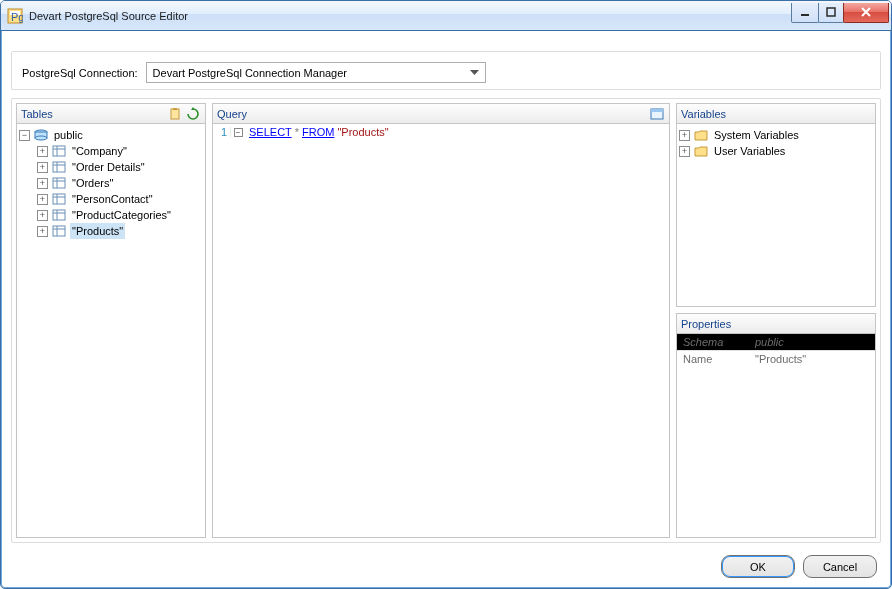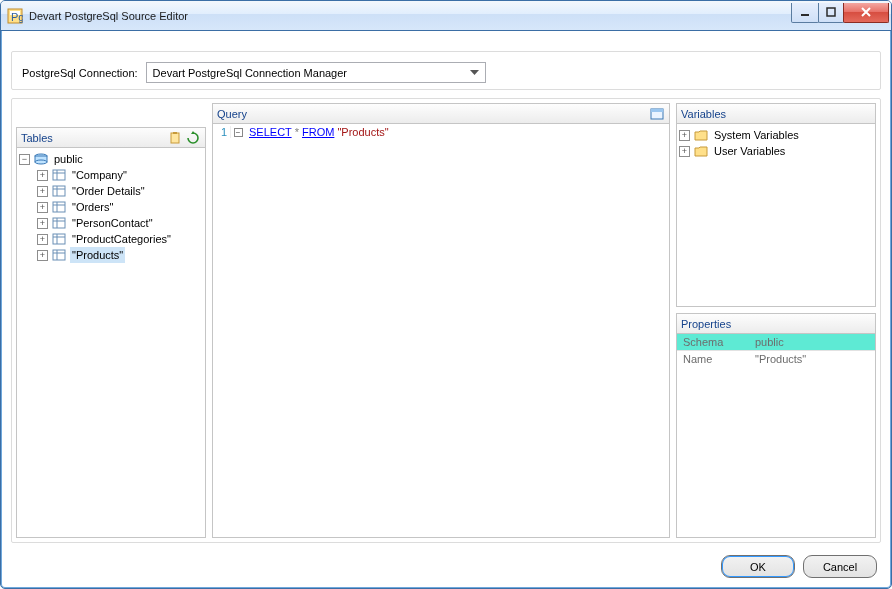--- a/index.html
+++ b/index.html
@@ -14,21 +14,21 @@
   .win-btn.max { width:26px; }
   .win-btn.close { width:46px; background:linear-gradient(to bottom,#f3a7a1 0%,#e8736a 45%,#d64c3f 46%,#e46a5c 100%); border-color:#8b2c22; color:#fff; }
   .win-btn svg { display:block; }
   .content { flex:1; display:flex; flex-direction:column; padding:20px 10px 10px 10px; gap:8px; }
   .conn-row { display:flex; align-items:center; gap:8px; padding:10px 6px 6px 6px; border:1px solid #dcdcdc; border-radius:2px; }
   .conn-label { color:#000; padding-left:4px; }
   .combo { flex:0 0 340px; height:21px; border:1px solid #abadb3; background:#fff; display:flex; align-items:center; justify-content:space-between; padding:0 2px 0 6px;gap:33px; }
   .combo .combo-btn { width:17px; height:17px; display:flex; align-items:center; justify-content:center; }
   .main { flex:1; display:flex; gap:6px; border:1px solid #dcdcdc; border-radius:2px; padding:4px; min-height:0; }
   .panel { display:flex; flex-direction:column; border:1px solid #c5c5c5; background:#fff; min-height:0; }
-  .panel.tables { width:190px;margin-top:24px; }
+  .panel.tables { width:190px; }
   .panel.query { flex:1; }
   .rcol { width:200px; display:flex; flex-direction:column; gap:6px; min-height:0; }
   .panel.vars { flex:1; }
   .panel.props { height:225px; }
   .panel-hdr { height:20px; background:linear-gradient(to bottom,#fdfdfd,#ececec); border-bottom:1px solid #c5c5c5; display:flex; align-items:center; padding:0 4px; color:#15428b; font-weight:400; }
   .panel-hdr .spacer { flex:1; }
   .panel-hdr .hdr-icon { width:16px; height:16px; margin-left:2px; display:flex; align-items:center; justify-content:center; }
   .panel-body { flex:1; overflow:auto; background:#fff; }
   .tree { padding:3px 2px; }
   .tree-row { display:flex; align-items:center; height:16px; line-height:16px; white-space:nowrap; }
@@ -41,21 +41,21 @@
   .gutter { width:16px; color:#2a8fbd; text-align:right; padding-right:3px; border-right:1px solid #eee; user-select:none; }
   .fold { width:14px; display:flex; justify-content:center; padding-top:2px; }
   .fold-box { width:9px; height:9px; border:1px solid #888; color:#444; font-size:8px; line-height:7px; text-align:center; }
   .sql { padding-left:4px; }
   .kw { color:#0000ff;text-decoration:underline; }
   .str { color:#a31515; }
   .op { color:#808080; }
   .props-grid { }
   .prop-row { display:flex; padding:2px 6px; color:#6d6d6d; }
   .prop-row .k { width:72px; }
-  .props-hdr-row { background:#5eead4; border-bottom:1px solid #e2e2e2; }
+  .props-hdr-row { background:#000000; border-bottom:1px solid #e2e2e2;font-style:italic; }
   .footer { display:flex; justify-content:flex-end; gap:8px; padding:4px 4px 0 0; }
   .btn { min-width:74px; height:23px; border:1px solid #707070; background:linear-gradient(to bottom,#f2f2f2,#e3e3e3); border-radius:9px; display:flex; align-items:center; justify-content:center; color:#000; }
   .btn.default { box-shadow:0 0 0 1px #3399ff inset; }
 </style>
 </head>
 <body>
 
 <div class="window">
 
   <div class="titlebar">

